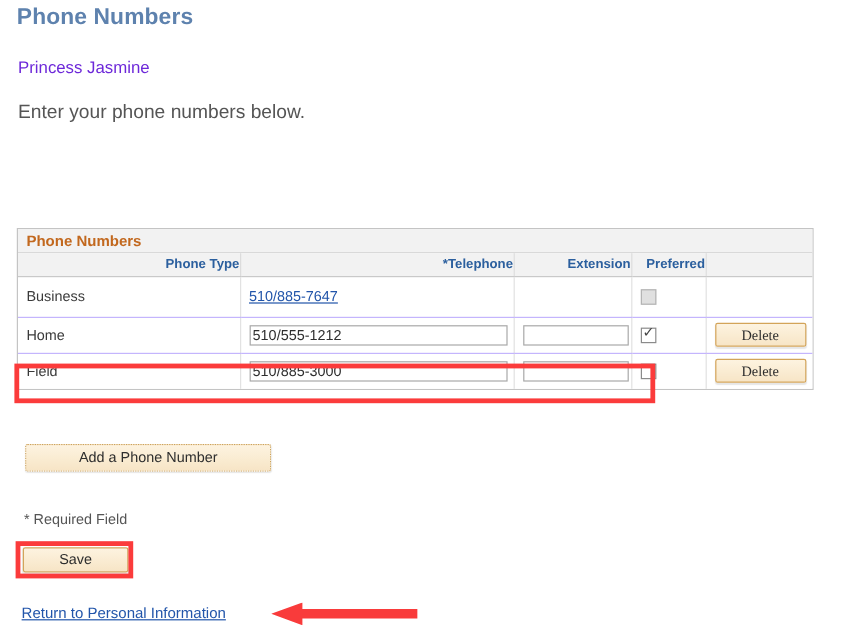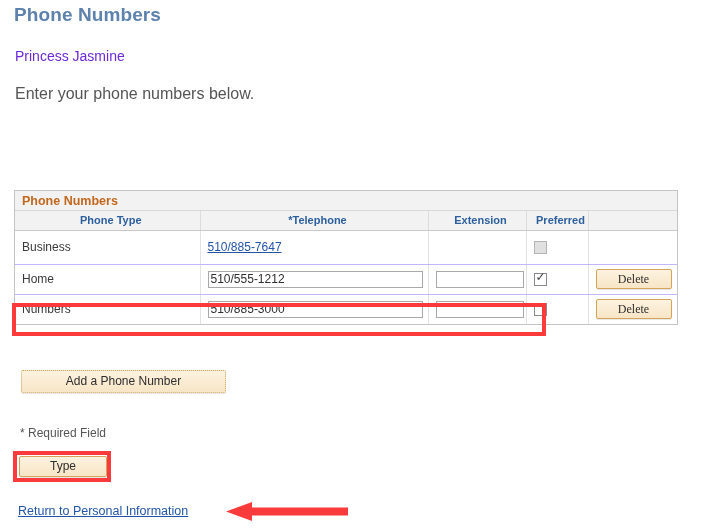--- a/index.html
+++ b/index.html
@@ -87,21 +87,21 @@
   table.phones {
     border-collapse: collapse;
     width: 100%;
     table-layout: fixed;
   }
   table.phones th {
     background: #f2f2f2;
     color: #2b5f9e;
     font-size: 11px;
     font-weight: bold;
-    text-align: center;
+    text-align: right;
     height: 19px;
     padding: 0 0 0 7px;
     border-right: 1px solid #dcdcdc;
     border-bottom: 1px solid #c9c9c9;
     box-sizing: border-box;
     vertical-align: middle;
   }
   table.phones th.last { border-right: none; }
   table.phones td {
     background: #ffffff;
@@ -312,21 +312,21 @@
             <span class="cb">
               <span class="tick">✓</span>
             </span>
           </td>
           <td class="last">
             <span class="btn btn-delete">Delete</span>
           </td>
         </tr>
 
         <tr>
-          <td>Numbers</td>
+          <td>Field</td>
           <td>
             <input class="txt tel" type="text" value="510/885-3000" style="">
           </td>
           <td>
             <input class="txt ext" type="text" value="" style="">
           </td>
           <td>
             <span class="cb"></span>
           </td>
           <td class="last">
@@ -334,21 +334,21 @@
           </td>
         </tr>
       </tbody>
     </table>
   </div>
 
   <div class="btn btn-add">Add a Phone Number</div>
 
   <div class="required-note">* Required Field</div>
 
-  <div class="btn btn-save">Type</div>
+  <div class="btn btn-save">Save</div>
 
   <div class="return-link">Return to Personal Information</div>
 
   <div class="annot-box annot-row"></div>
   <div class="annot-box annot-save"></div>
   <svg class="annot-arrow" viewBox="0 0 122 19">
     <polygon points="0,9.5 26,0 26,5.5 122,5.5 122,13.5 26,13.5 26,19" fill="#f93b3b"></polygon>
   </svg>
 
 </div>

